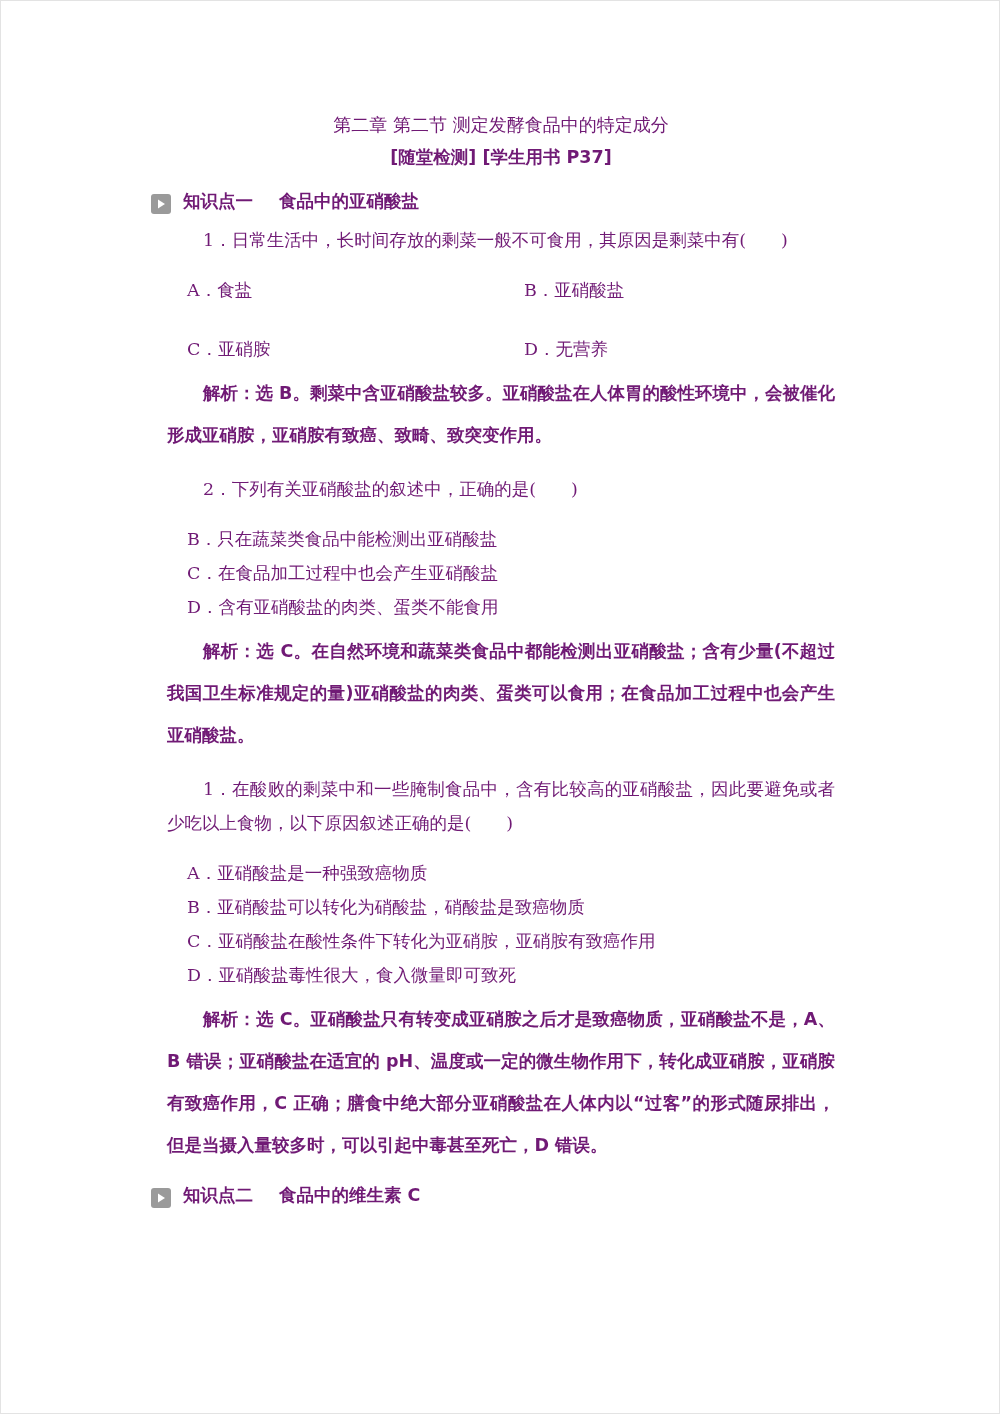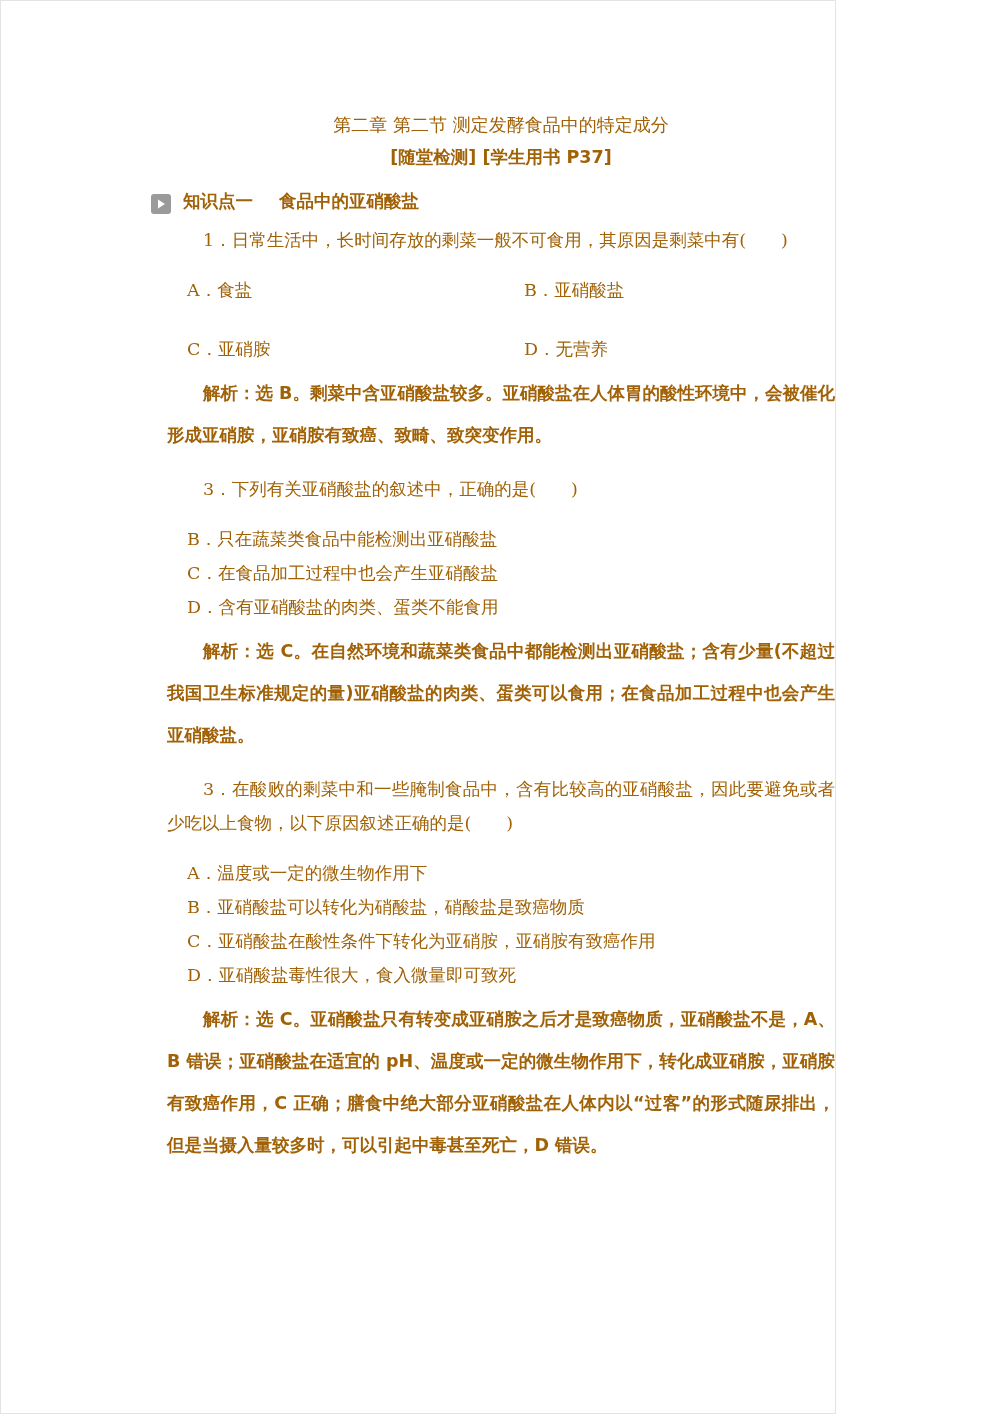--- a/index.html
+++ b/index.html
@@ -2,26 +2,26 @@
 <html><head>
 <meta charset="utf-8">
 <style>
   html, body {
     margin: 0;
     padding: 0;
     background: #ffffff;
   }
   .page {
     position: relative;
-    width: 836px;
+    width: 1000px;
     height: 1414px;
     background: #ffffff;
     box-sizing: border-box;
     border: 1px solid #e3e3e3;
-    color: #a16207;
+    color: #701a75;
     font-family: "DejaVu Serif", "Liberation Serif", serif;
     font-size: 17.5px;
     overflow: hidden;
   }
   .content {
     box-sizing: border-box;
     padding: 112px 150px 0 150px;
     width: 1000px;
   }
   .doc-title {
@@ -124,36 +124,45 @@
       <div class="options two-col">
         <div class="option">A．食盐</div>
         <div class="option">B．亚硝酸盐</div>
         <div class="option">C．亚硝胺</div>
         <div class="option">D．无营养</div>
       </div>
       <p class="analysis">解析：选 B。剩菜中含亚硝酸盐较多。亚硝酸盐在人体胃的酸性环境中，会被催化形成亚硝胺，亚硝胺有致癌、致畸、致突变作用。</p>
     </div>
 
     <div class="q-block">
-      <p class="stem">3．下列有关亚硝酸盐的叙述中，正确的是(　　)</p>
+      <p class="stem">2．下列有关亚硝酸盐的叙述中，正确的是(　　)</p>
       <div class="options">
         <div class="option">B．只在蔬菜类食品中能检测出亚硝酸盐</div>
         <div class="option">C．在食品加工过程中也会产生亚硝酸盐</div>
         <div class="option">D．含有亚硝酸盐的肉类、蛋类不能食用</div>
       </div>
       <p class="analysis">解析：选 C。在自然环境和蔬菜类食品中都能检测出亚硝酸盐；含有少量(不超过我国卫生标准规定的量)亚硝酸盐的肉类、蛋类可以食用；在食品加工过程中也会产生亚硝酸盐。</p>
     </div>
 
     <div class="q-block">
-      <p class="stem">3．在酸败的剩菜中和一些腌制食品中，含有比较高的亚硝酸盐，因此要避免或者少吃以上食物，以下原因叙述正确的是(　　)</p>
+      <p class="stem">1．在酸败的剩菜中和一些腌制食品中，含有比较高的亚硝酸盐，因此要避免或者少吃以上食物，以下原因叙述正确的是(　　)</p>
       <div class="options">
-        <div class="option">A．温度或一定的微生物作用下</div>
+        <div class="option">A．亚硝酸盐是一种强致癌物质</div>
         <div class="option">B．亚硝酸盐可以转化为硝酸盐，硝酸盐是致癌物质</div>
         <div class="option">C．亚硝酸盐在酸性条件下转化为亚硝胺，亚硝胺有致癌作用</div>
         <div class="option">D．亚硝酸盐毒性很大，食入微量即可致死</div>
       </div>
       <p class="analysis">解析：选 C。亚硝酸盐只有转变成亚硝胺之后才是致癌物质，亚硝酸盐不是，A、B 错误；亚硝酸盐在适宜的 pH、温度或一定的微生物作用下，转化成亚硝胺，亚硝胺有致癌作用，C 正确；膳食中绝大部分亚硝酸盐在人体内以“过客”的形式随尿排出，但是当摄入量较多时，可以引起中毒甚至死亡，D 错误。</p>
     </div>
 
+    <div class="kp-header" style="margin-top:16px;">
+      <span class="kp-icon">
+        <svg width="12" height="12" viewBox="0 0 12 12">
+            <polygon points="3,1.5 10,6 3,10.5" fill="#ffffff"></polygon>
+          </svg>
+      </span>
+      <span class="kp-label">知识点二</span>
+      <span class="kp-title">食品中的维生素 C</span>
+    </div>
 
 
   </div>
 </div>
 
 </body></html>

